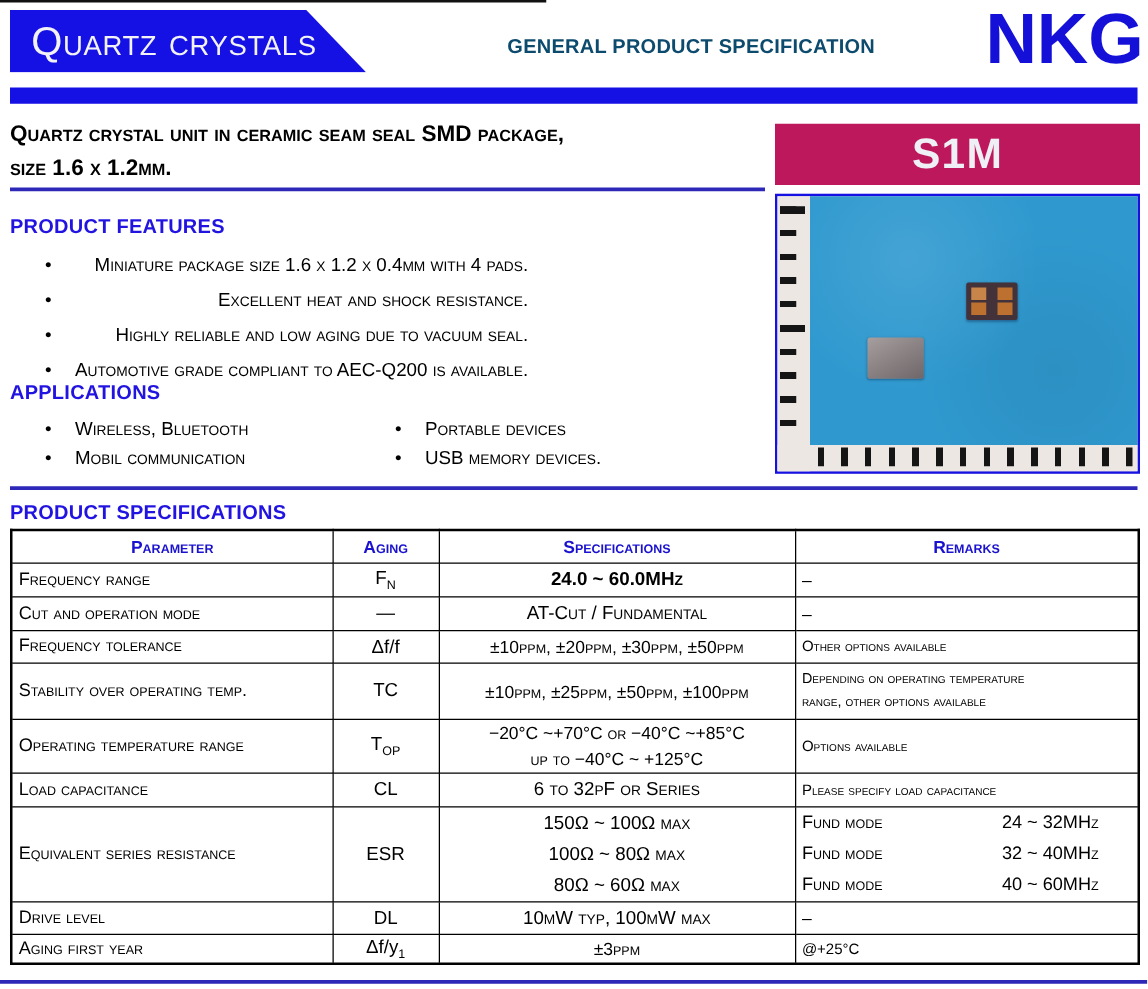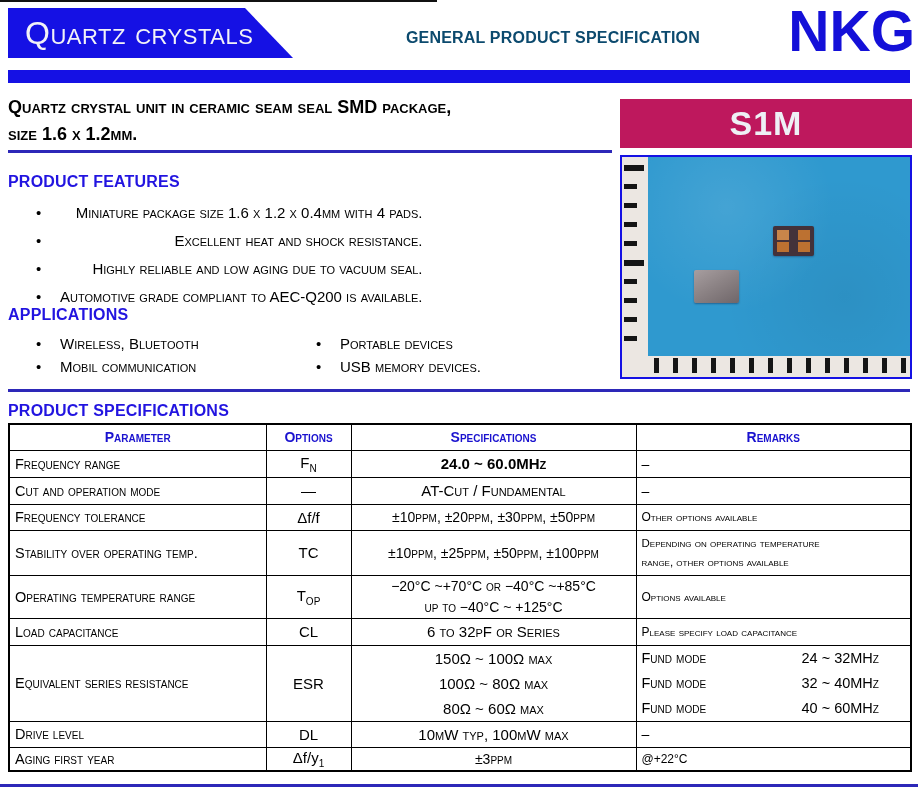--- a/index.html
+++ b/index.html
@@ -193,21 +193,21 @@
   <table class="spec-table">
     <colgroup>
       <col style="width:257px">
         <col style="width:85px">
         <col style="width:285px">
         <col style="width:275px">
     </colgroup>
     <thead>
       <tr>
         <th>Parameter</th>
-        <th>Options</th>
+        <th>Aging</th>
         <th>Specifications</th>
         <th>Remarks</th>
       </tr>
     </thead>
     <tbody>
       <tr class="h27">
         <td class="param">Frequency range</td>
         <td class="sym"><span>F</span><sub>N</sub></td>
         <td class="spec big bold">24.0 ~ 60.0MHz</td>
         <td class="rem dash">–</td>
@@ -265,20 +265,20 @@
       <tr class="h26">
         <td class="param">Drive level</td>
         <td class="sym"><span>DL</span></td>
         <td class="spec big">10µW typ,  100µW max</td>
         <td class="rem dash">–</td>
       </tr>
       <tr class="h24">
         <td class="param">Aging first year</td>
         <td class="sym"><span>Δf/y</span><sub>1</sub></td>
         <td class="spec">±3ppm</td>
-        <td class="rem">@+22°C</td>
+        <td class="rem">@+25°C</td>
       </tr>
     </tbody>
   </table>
 
   <div class="bottom-rule"></div>
 
 </div>
 
 </body></html>

